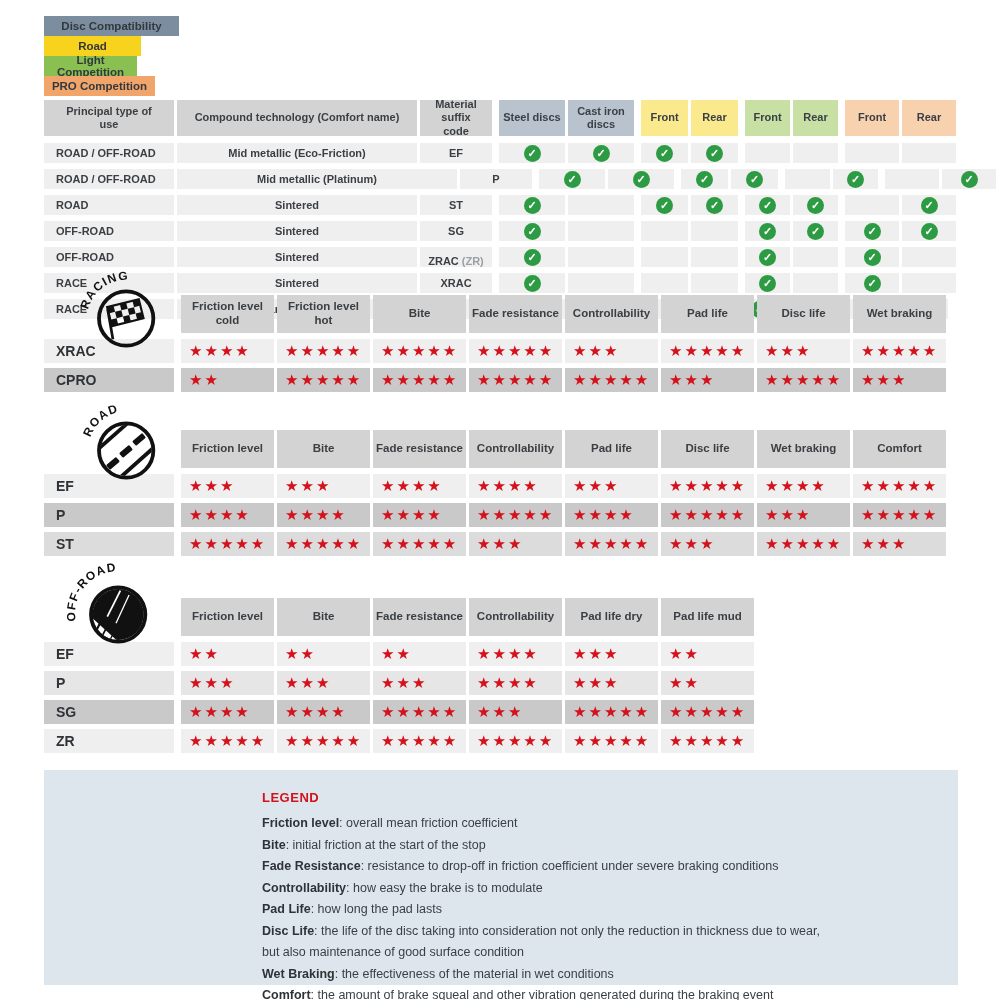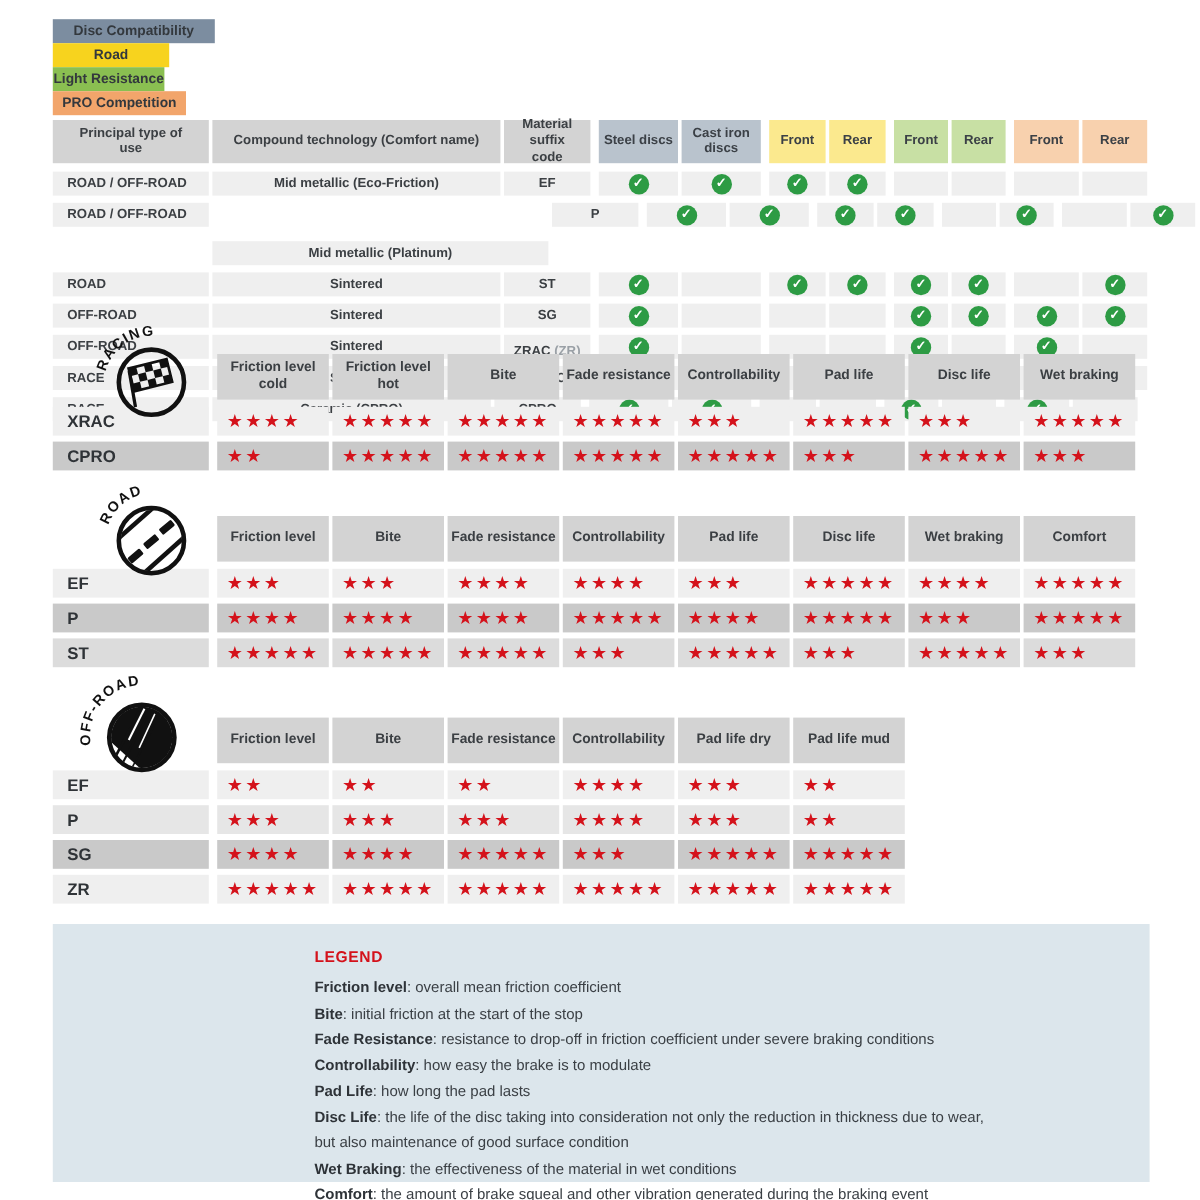--- a/index.html
+++ b/index.html
@@ -49,21 +49,21 @@
 </head>
 <body>
 
 <div class="page">
 
   <section class="compat">
     <div class="frow grp-row" id="compat-group-row">
         <div class="cell" style="width: 448px; margin-right: 7px;"></div>
         <div class="cell grp" style="width: 135px; margin-right: 7px; background: rgb(124, 141, 160);">Disc Compatibility</div>
         <div class="cell grp" style="width: 97px; margin-right: 7px; background: rgb(247, 211, 30);">Road</div>
-        <div class="cell grp" style="width: 93px; margin-right: 7px; background: rgb(138, 191, 81);">Light Resistance</div>
+        <div class="cell grp" style="width: 93px; margin-right: 7px; background: rgb(138, 191, 81);">Light Competition</div>
         <div class="cell grp" style="width: 111px; margin-right: 0px; background: rgb(242, 165, 107);">PRO Competition</div>
       </div>
     <div class="frow hdr-row" id="compat-header-row">
         <div class="cell hdr" style="width: 130px; margin-right: 3px;">Principal type of use</div>
         <div class="cell hdr" style="width: 240px; margin-right: 3px;">Compound technology (Comfort name)</div>
         <div class="cell hdr" style="width: 72px; margin-right: 7px;">Material suffix code</div>
         <div class="cell subhdr" style="width: 66px; margin-right: 3px; background: rgb(185, 195, 205);">Steel discs</div>
         <div class="cell subhdr" style="width: 66px; margin-right: 7px; background: rgb(185, 195, 205);">Cast iron discs</div>
         <div class="cell subhdr" style="width: 47px; margin-right: 3px; background: rgb(251, 233, 142);">Front</div>
         <div class="cell subhdr" style="width: 47px; margin-right: 7px; background: rgb(251, 233, 142);">Rear</div>
@@ -89,21 +89,21 @@
           <div class="cell ccell" style="width: 47px; margin-right: 7px;">
             <div class="chk">✓</div>
           </div>
           <div class="cell ccell" style="width: 45px; margin-right: 3px;"></div>
           <div class="cell ccell" style="width: 45px; margin-right: 7px;"></div>
           <div class="cell ccell" style="width: 54px; margin-right: 3px;"></div>
           <div class="cell ccell" style="width: 54px; margin-right: 0px;"></div>
         </div>
         <div class="frow crow">
           <div class="cell ccell use-cell" style="width: 130px; margin-right: 3px;">ROAD / OFF-ROAD</div>
-          <div class="cell ccell" style="width: 280px; margin-right: 3px; margin-top: 32px;">Mid metallic (Platinum)</div>
+          <div class="cell ccell" style="width: 280px; margin-right: 3px;">Mid metallic (Platinum)</div>
           <div class="cell ccell" style="width: 72px; margin-right: 7px;">P</div>
           <div class="cell ccell" style="width: 66px; margin-right: 3px;">
             <div class="chk">✓</div>
           </div>
           <div class="cell ccell" style="width: 66px; margin-right: 7px;">
             <div class="chk">✓</div>
           </div>
           <div class="cell ccell" style="width: 47px; margin-right: 3px;">
             <div class="chk">✓</div>
           </div>

